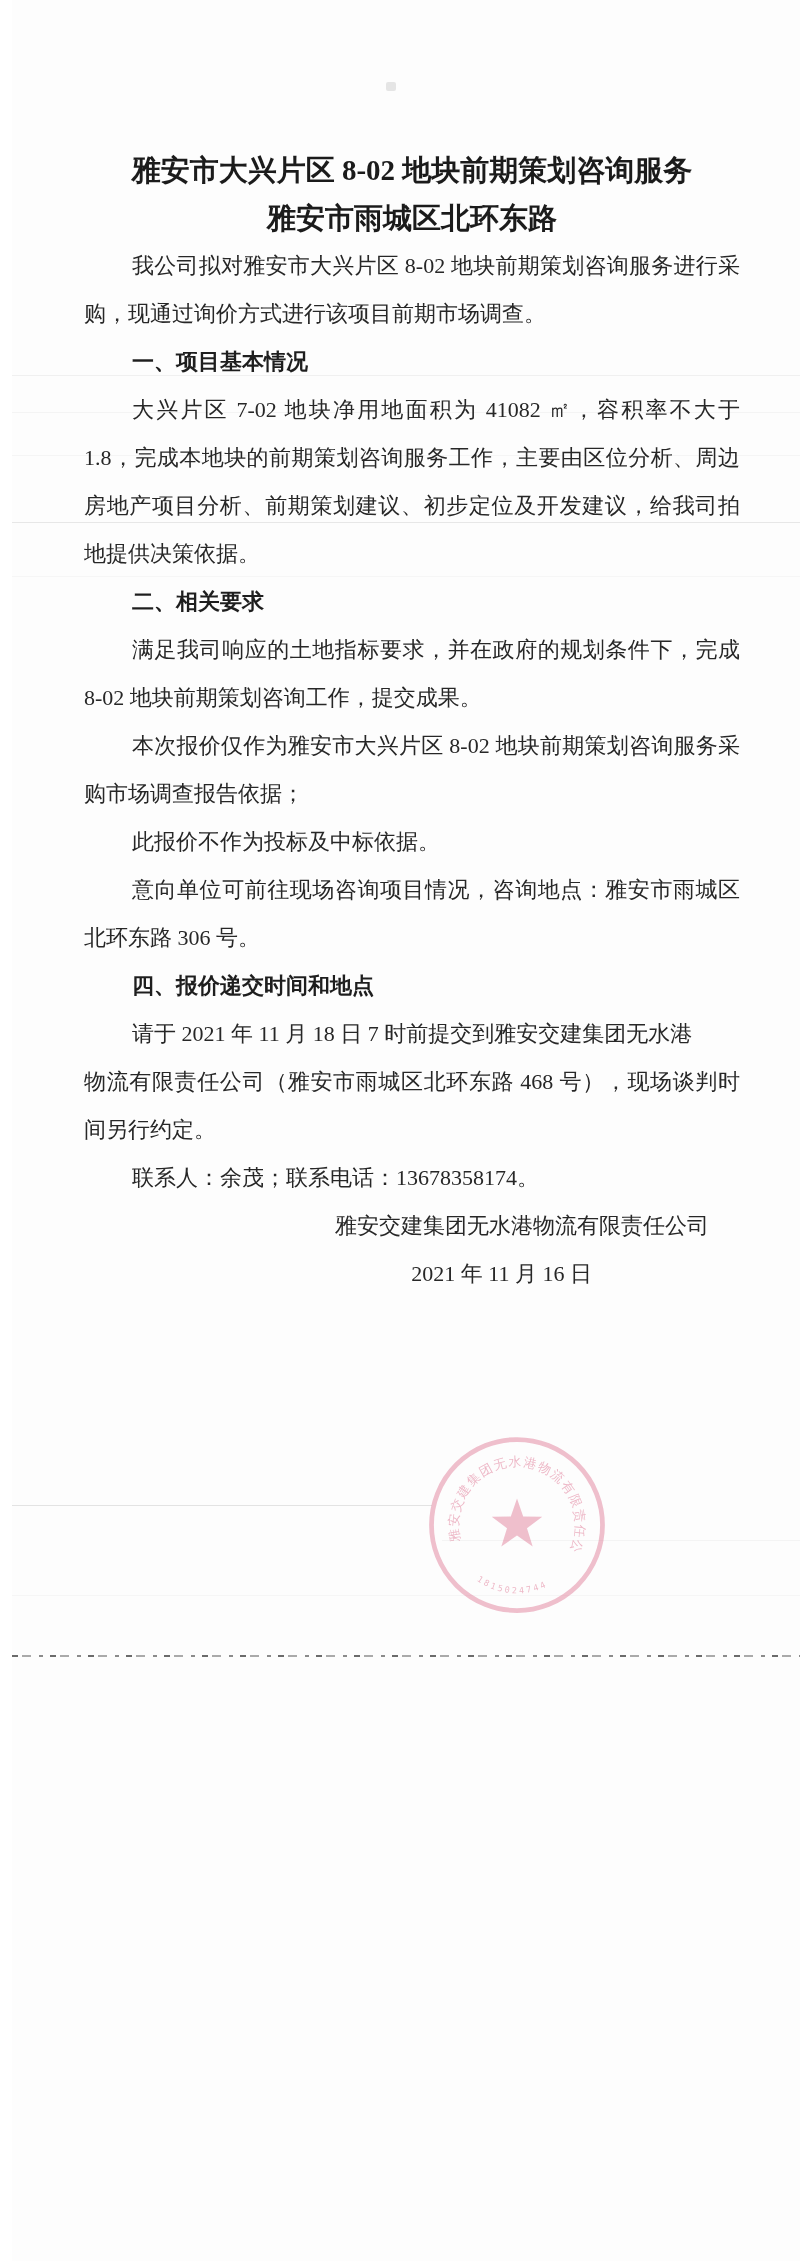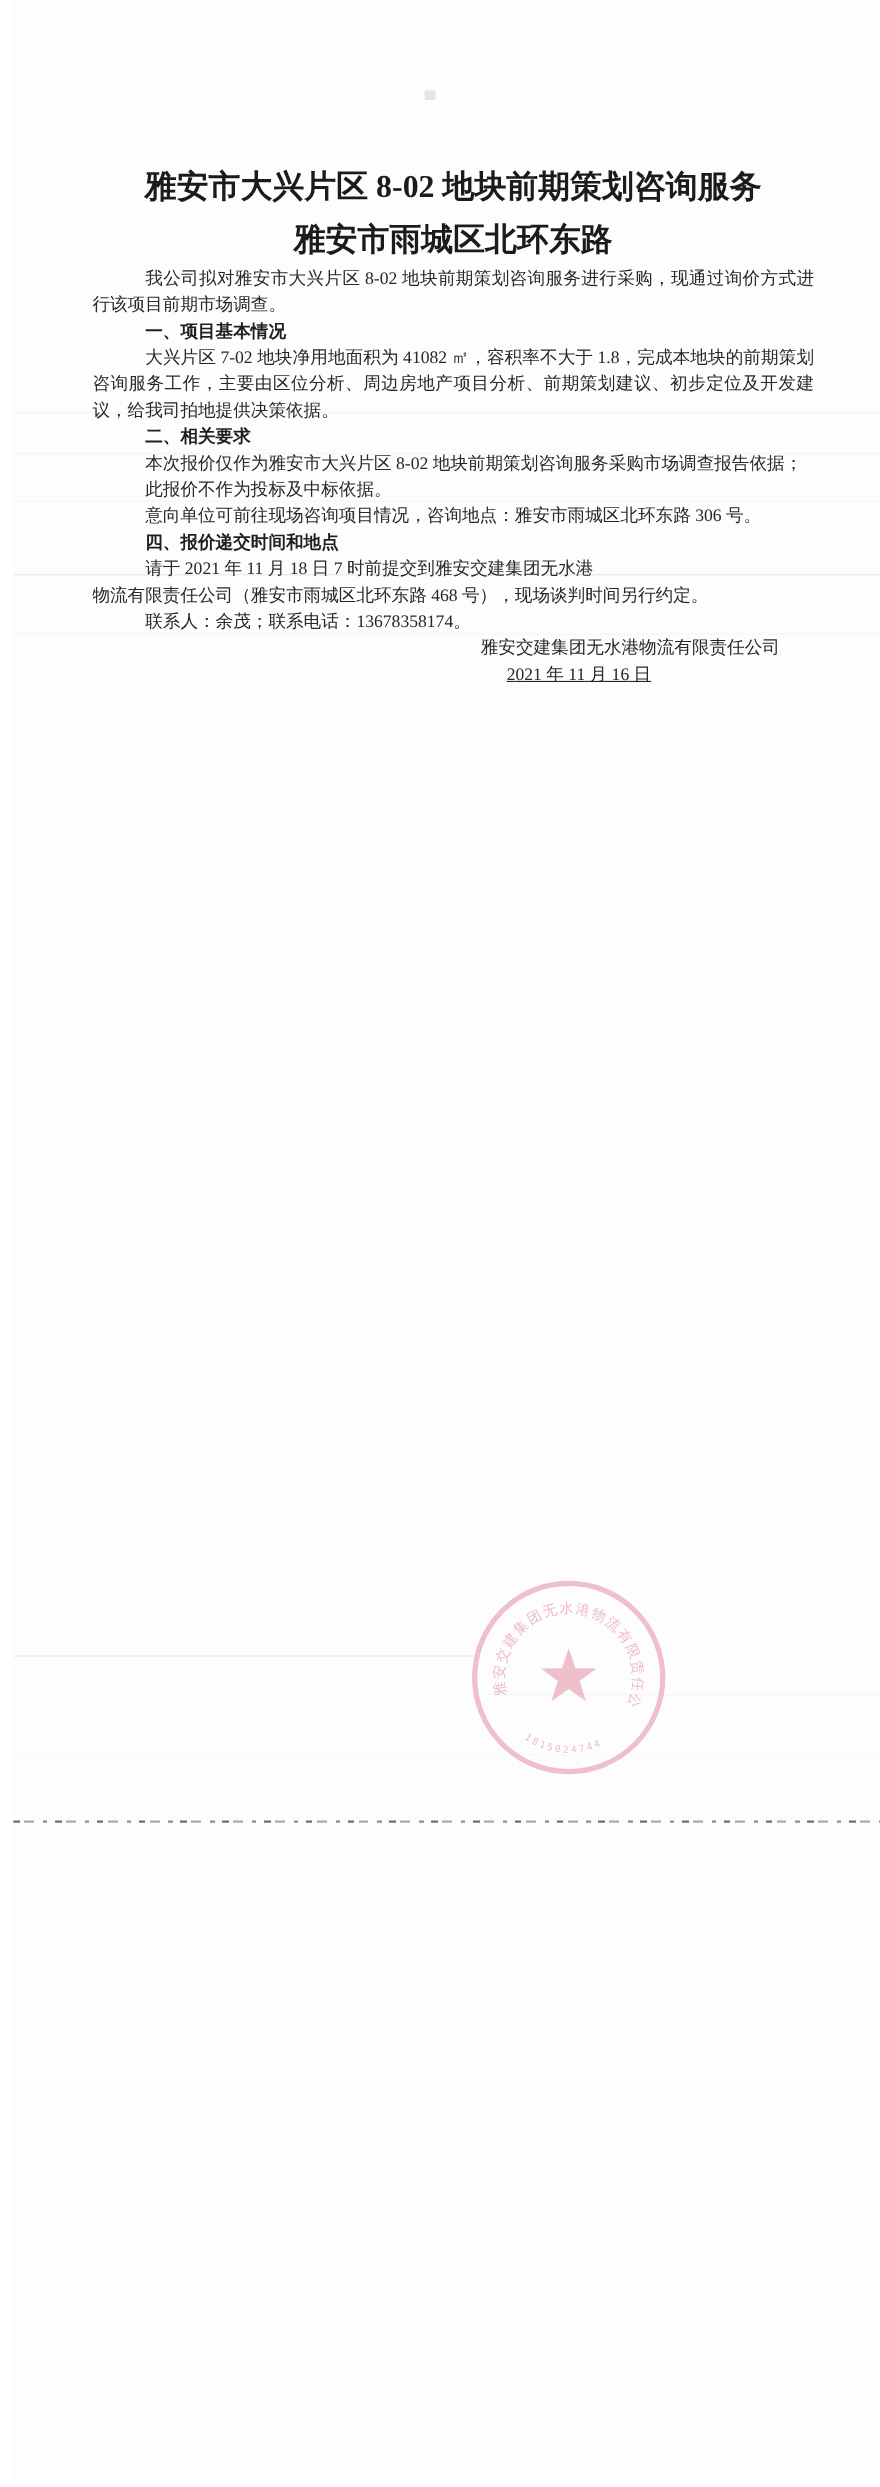--- a/index.html
+++ b/index.html
@@ -11,31 +11,31 @@
     font-family:"Liberation Serif","DejaVu Serif",serif;
     color:#272727;
     margin-left:12px;
   }
   .doc{position:absolute;left:72px;top:146px;width:656px;}
   .title{
     font-size:29px;line-height:48px;font-weight:bold;
     text-align:center;color:#1b1b1b;
     font-family:"Liberation Serif","DejaVu Serif",serif;
   }
-  .doc p{margin:0;font-size:16px;line-height:24px;text-align:justify;text-align-last:left;}
+  .doc p{margin:0;font-size:22px;line-height:48px;text-align:justify;text-align-last:left;}
   .indent{text-indent:48px;}
   .heading{
     font-family:Liberation Sans, sans-serif;
     font-weight:bold;color:#1e1e1e;text-indent:48px;
   }
   .intro{margin-top:44px;}
   .continuation{margin-top:269px;}
   .contact{margin-top:29px;}
   .company-line{margin-top:41px;text-align:right !important;text-align-last:right !important;padding-right:31px;}
-  .date-line{text-align:center;text-align-last:right !important;padding-right:148px;text-decoration:underline;}
+  .date-line{text-align:center;text-align-last:right !important;padding-right:148px;}
   .seal{position:absolute;left:410px;top:1430px;width:190px;height:190px;opacity:.8;}
   .seal svg{width:100%;height:100%;display:block;}
   .seal-ring-text{font-family:"Liberation Sans","DejaVu Sans",sans-serif;font-size:13.5px;letter-spacing:1.5px;}
   .seal-number{font-family:"DejaVu Sans Mono","Liberation Mono",monospace;font-size:9px;letter-spacing:2.5px;}
   .artifact{position:absolute;background:rgba(70,70,70,.07);height:1px;}
   .smudge{position:absolute;background:rgba(120,120,120,.18);border-radius:2px;}
   .noise-line{
     position:absolute;left:0;top:1655px;width:800px;height:2px;
     background:repeating-linear-gradient(90deg,
       rgba(45,45,45,.7) 0 6px, rgba(45,45,45,0) 6px 10px,
@@ -62,20 +62,21 @@
   <div class="doc">
     <div class="title">雅安市大兴片区 8-02 地块前期策划咨询服务</div>
     <div class="title">雅安市雨城区北环东路</div>
 
     <p class="indent intro">我公司拟对雅安市大兴片区 8-02 地块前期策划咨询服务进行采购，现通过询价方式进行该项目前期市场调查。</p>
 
     <p class="heading">一、项目基本情况</p>
     <p class="indent">大兴片区 7-02 地块净用地面积为 41082 ㎡，容积率不大于 1.8，完成本地块的前期策划咨询服务工作，主要由区位分析、周边房地产项目分析、前期策划建议、初步定位及开发建议，给我司拍地提供决策依据。</p>
 
     <p class="heading">二、相关要求</p>
+    <p class="indent">满足我司响应的土地指标要求，并在政府的规划条件下，完成 8-02 地块前期策划咨询工作，提交成果。</p>
 
     <p class="indent">本次报价仅作为雅安市大兴片区 8-02 地块前期策划咨询服务采购市场调查报告依据；</p>
     <p class="indent">此报价不作为投标及中标依据。</p>
     <p class="indent">意向单位可前往现场咨询项目情况，咨询地点：雅安市雨城区北环东路 306 号。</p>
 
     <p class="heading">四、报价递交时间和地点</p>
     <p class="indent">请于 2021 年 11 月 18 日 7 时前提交到雅安交建集团无水港</p>
 
     <p class="continuation">物流有限责任公司（雅安市雨城区北环东路 468 号），现场谈判时间另行约定。</p>
 

